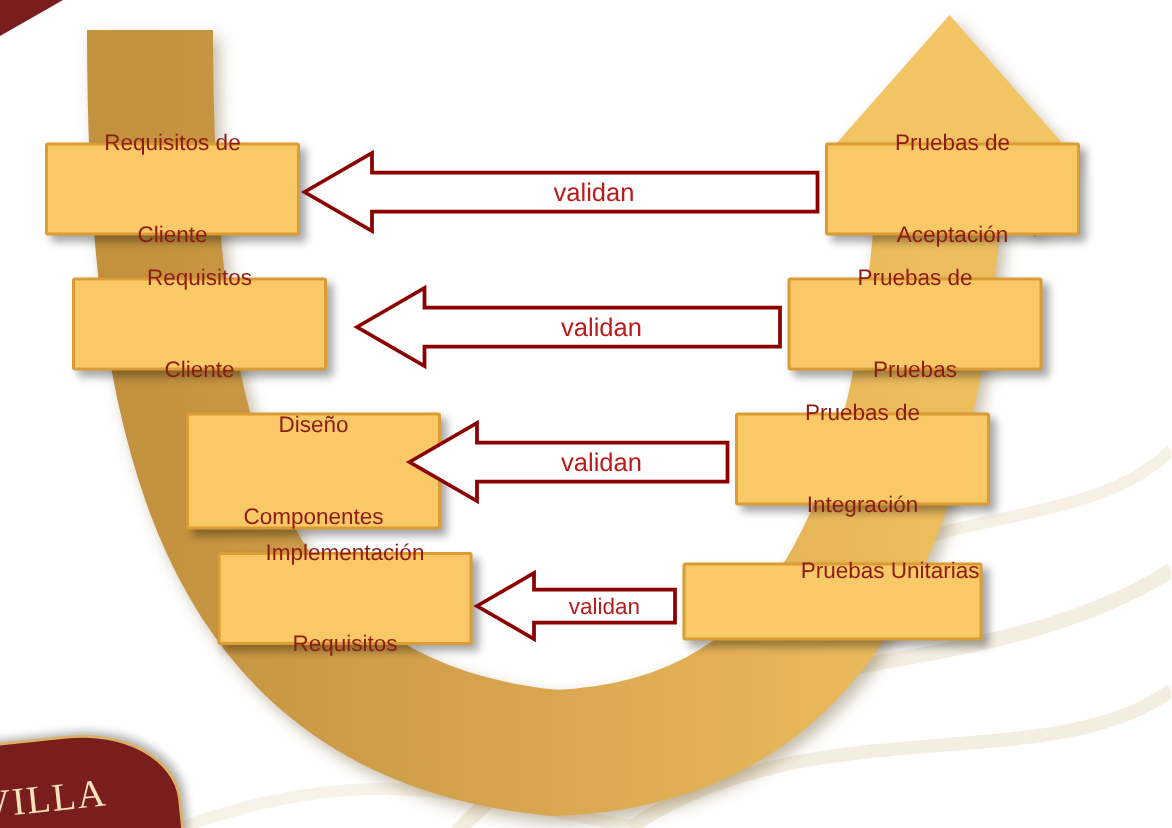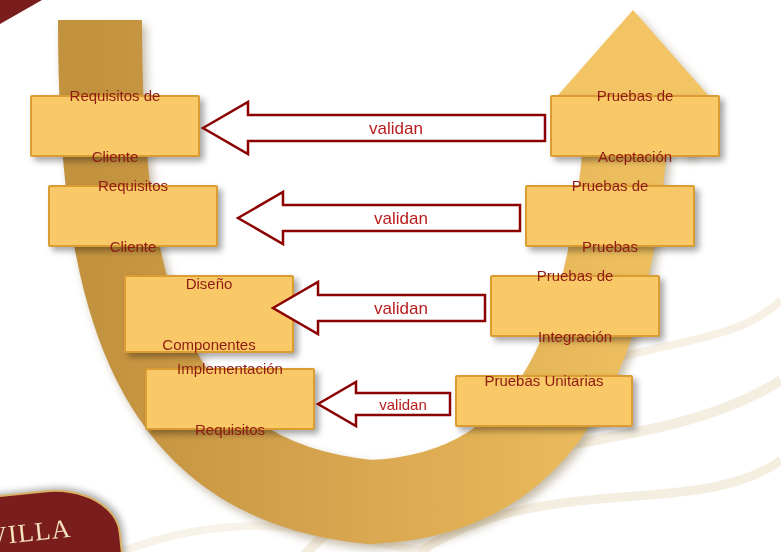--- a/index.html
+++ b/index.html
@@ -123,21 +123,21 @@
     <span>Aceptación</span>
   </div>
   <div class="box" style="left:525px;top:185px;width:170px;height:62px;">
     <span>Pruebas de</span>
     <span>Pruebas</span>
   </div>
   <div class="box" style="left:490px;top:275px;width:170px;height:62px;">
     <span>Pruebas de</span>
     <span>Integración</span>
   </div>
-  <div class="box" style="left:455px;top:375px;width:178px;height:52px;">
+  <div class="box" style="left:455px;top:375px;width:200px;height:52px;align-items:flex-end;">
     <span>Pruebas Unitarias</span>
     <span></span>
   </div>
 
   <div class="arrow-label" style="left:336px;top:116px;width:120px;line-height:25px;">validan</div>
   <div class="arrow-label" style="left:341px;top:206px;width:120px;line-height:25px;">validan</div>
   <div class="arrow-label" style="left:341px;top:296px;width:120px;line-height:25px;">validan</div>
   <div class="arrow-label" style="left:353px;top:394px;width:100px;line-height:21px;font-size:15px;">validan</div>
 
   <div id="corner"></div>

